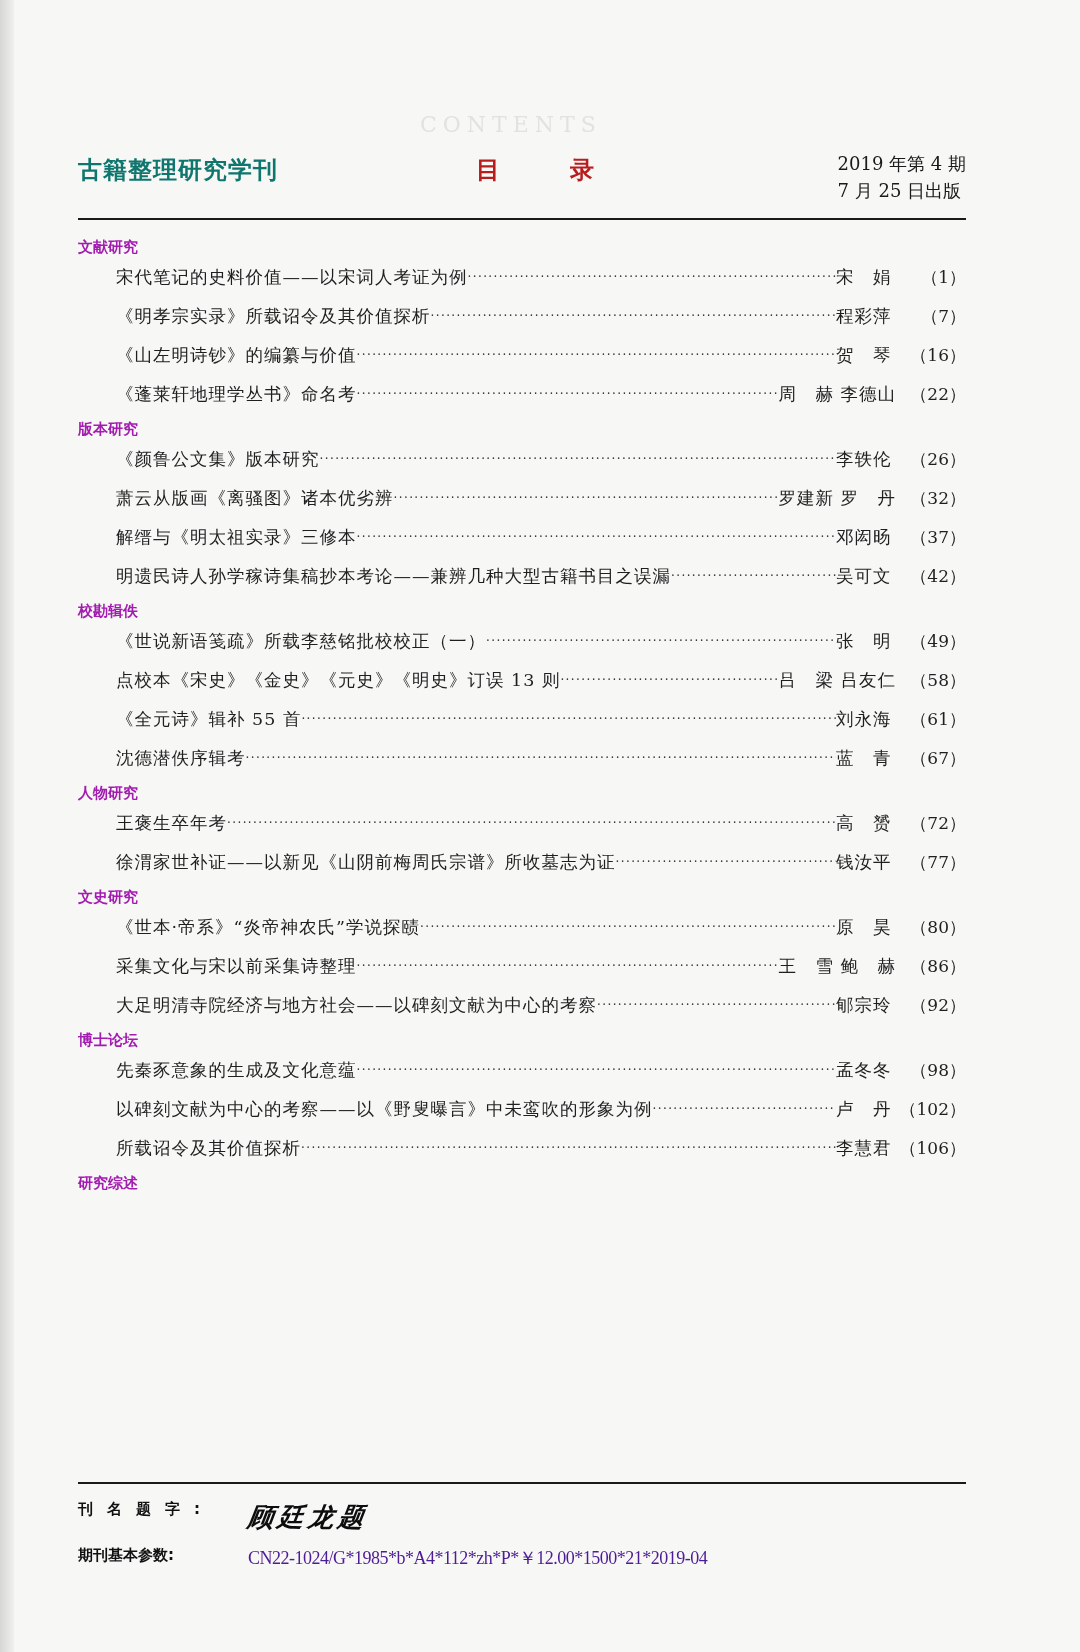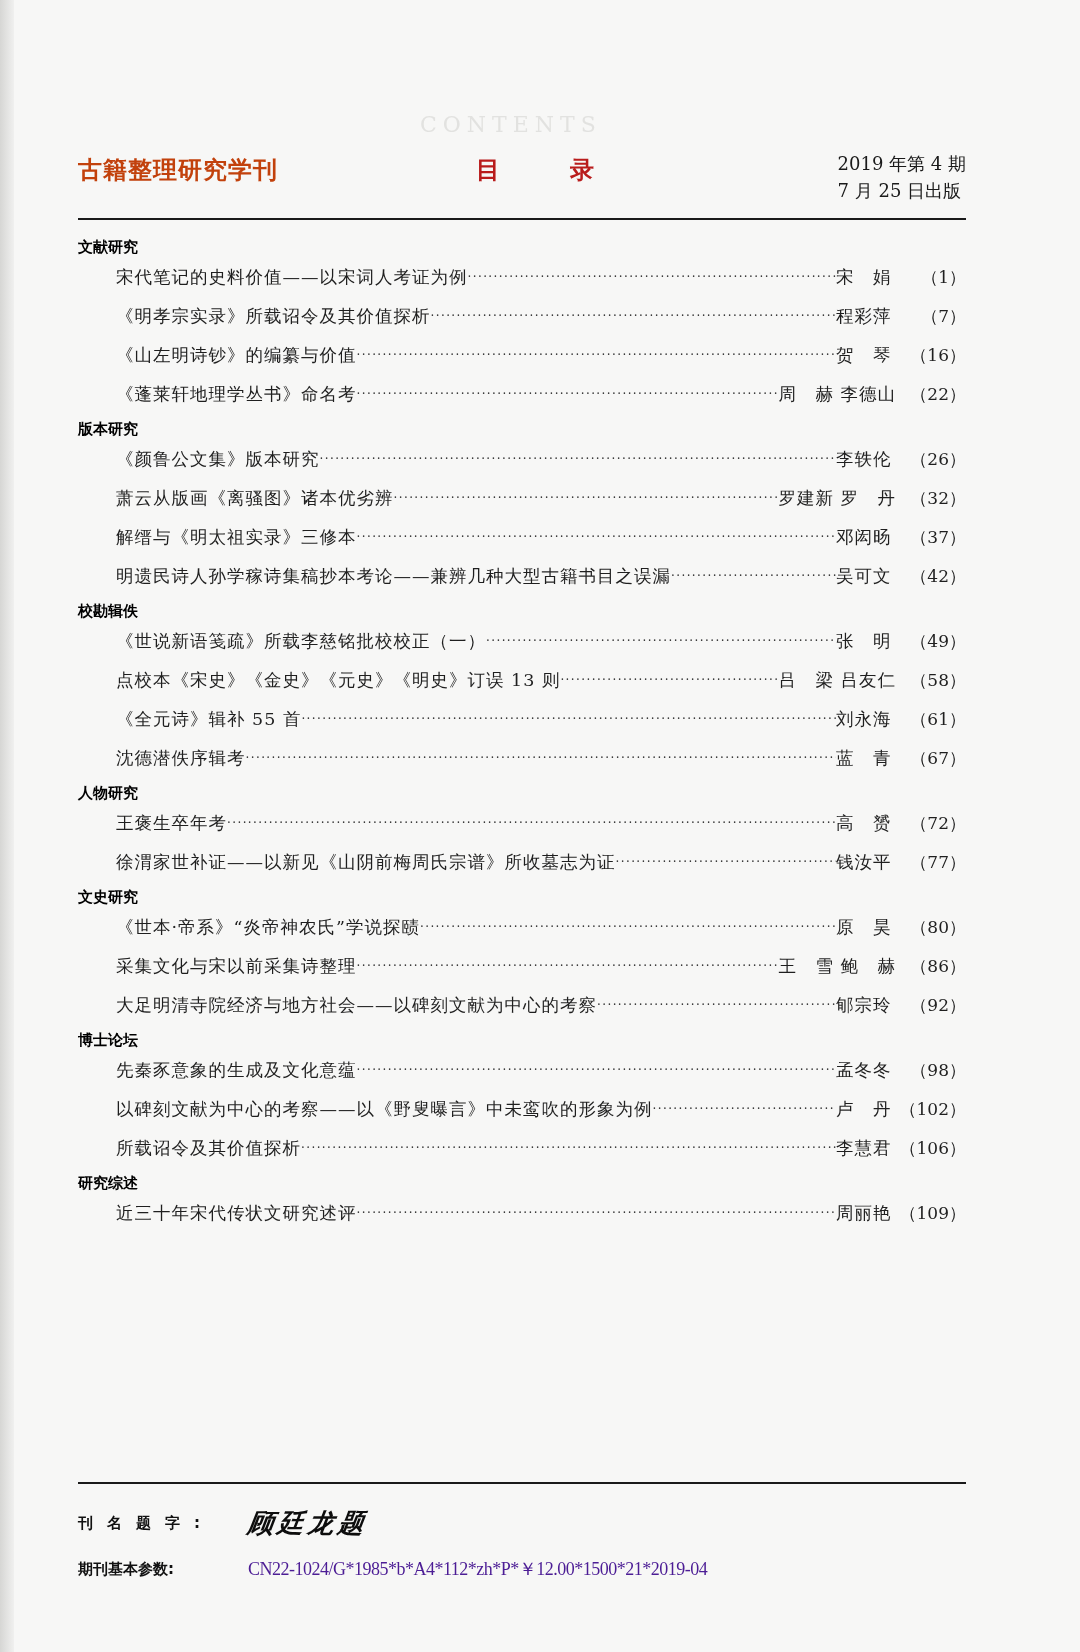--- a/index.html
+++ b/index.html
@@ -14,42 +14,42 @@
     .page-edge {
       position: absolute; left: 0; top: 0; bottom: 0; width: 14px;
       background: linear-gradient(to right, #d6d6d4, #f0f0ef);
     }
     .header {
       position: absolute; left: 78px; top: 150px; width: 888px; height: 70px;
     }
     .journal-title {
       position: absolute; left: 0; top: 4px;
       font-family: "DejaVu Sans", sans-serif; font-weight: bold;
-      font-size: 24px; letter-spacing: 1px; color: #c2410c;
+      font-size: 24px; letter-spacing: 1px; color: #0f766e;
     }
     .toc-title {
       position: absolute; left: 398px; top: 4px;
       font-family: "DejaVu Sans", sans-serif; font-weight: bold;
       font-size: 24px; letter-spacing: 70px; color: #b91c1c;
     }
     .issue-info {
       position: absolute; right: 0; top: 0; text-align: left;
       font-size: 18px; line-height: 27px; color: #1a1a1a;
     }
     .rule {
       position: absolute; left: 78px; width: 888px; height: 2px; background: #1a1a1a;
     }
     .rule.top { top: 218px; }
     .rule.bottom { top: 1482px; }
     .toc {
       position: absolute; left: 78px; top: 232px; width: 888px;
     }
     .section-head {
       font-family: "DejaVu Sans", sans-serif; font-weight: bold;
-      font-size: 15px; height: 22px; line-height: 22px; color: #000000;
+      font-size: 15px; height: 22px; line-height: 22px; color: #a21caf;
       margin-top: 4px;
     }
     .entry {
       display: flex; align-items: center;
       height: 39px; line-height: 39px;
       font-size: 17.5px; letter-spacing: 1px;
       padding-left: 38px;
     }
     .entry .title { white-space: nowrap; flex: 0 0 auto; }
     .entry .leader {
@@ -60,21 +60,21 @@
       content: "··································································································································································································";
       letter-spacing: 1.4px;
     }
     .entry .author { white-space: pre; flex: 0 0 auto; min-width: 60px; text-align: left; }
     .entry .page {
       flex: 0 0 70px; text-align: right; letter-spacing: 0; font-size: 17px;
     }
     .footer {
       position: absolute; left: 78px; top: 1500px; width: 888px;
     }
-    .footer-row { display: flex; align-items: center; height: 46px; }
+    .footer-row { display: flex; align-items: flex-start; height: 46px; }
     .footer-label {
       font-family: "DejaVu Sans", sans-serif; font-weight: bold;
       font-size: 15px; width: 170px; color: #111;
     }
     .footer-label.spaced { letter-spacing: 14px; }
     .calligraphy {
       font-family: "DejaVu Serif", serif; font-weight: bold; font-style: italic;
       font-size: 26px; letter-spacing: 4px; color: #0d0d0d;
       transform: skewX(-8deg);
       margin-left: 0px;
@@ -227,26 +227,20 @@
       <span class="author">卢　丹</span>
       <span class="page">（102）</span>
     </div>
     <div class="entry">
       <span class="title">所载诏令及其价值探析</span>
       <span class="leader"></span>
       <span class="author">李慧君</span>
       <span class="page">（106）</span>
     </div>
     <div class="section-head">研究综述</div>
-    <div class="entry">
-      <span class="title">近三十年宋代传状文研究述评</span>
-      <span class="leader"></span>
-      <span class="author">周丽艳</span>
-      <span class="page">（109）</span>
-    </div>
   </div>
 
 <div class="rule bottom"></div>
 
 <div class="footer">
   <div class="footer-row">
     <div class="footer-label spaced">刊名题字:</div>
     <div class="calligraphy">顾廷龙题</div>
   </div>
   <div class="footer-row">

